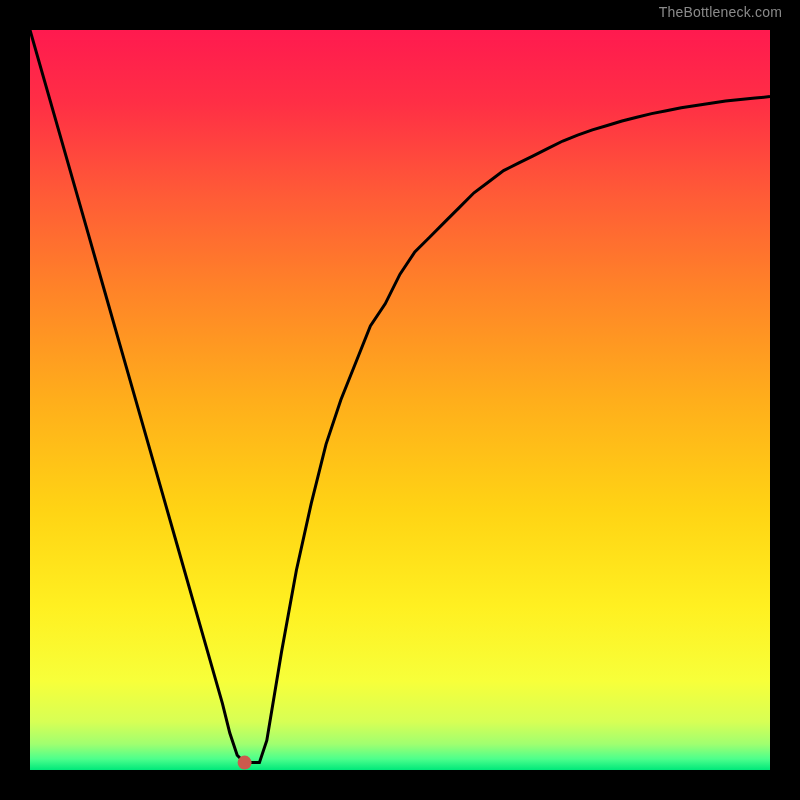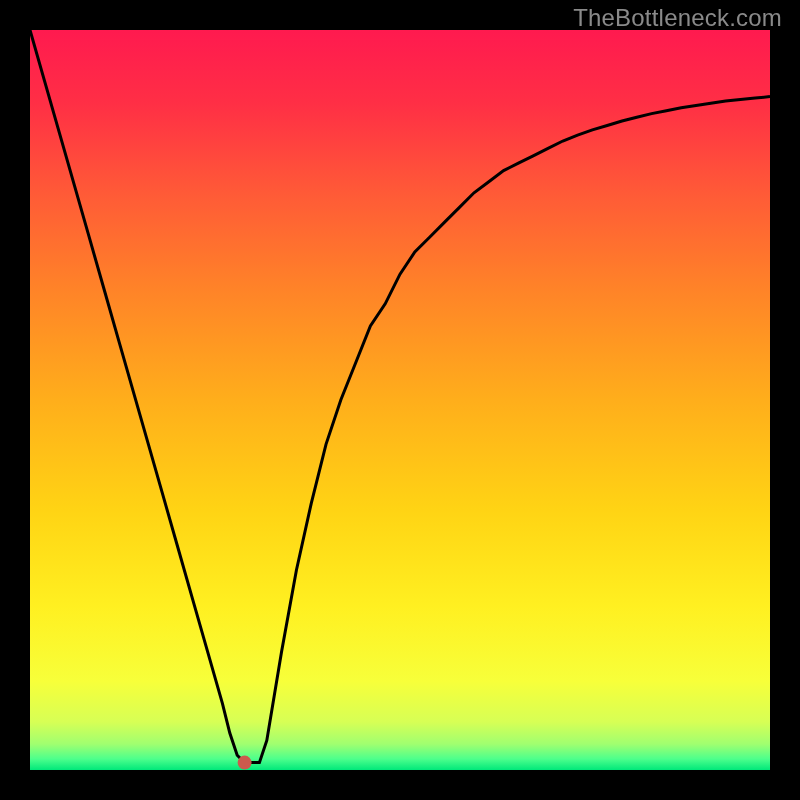--- a/index.html
+++ b/index.html
@@ -15,21 +15,21 @@
     width: 800px;
     height: 800px;
     background: #000;
     position: relative;
   }
   .attribution {
     position: absolute;
     top: 4px;
     right: 18px;
     color: #8a8a8a;
-    font-size: 24px;
+    font-size: 14px;
     letter-spacing: 0.2px;
     font-weight: 400;
     text-align: right;
   }
   .plot-wrap {
     position: absolute;
     left: 30px;
     top: 30px;
     width: 740px;
     height: 740px;

